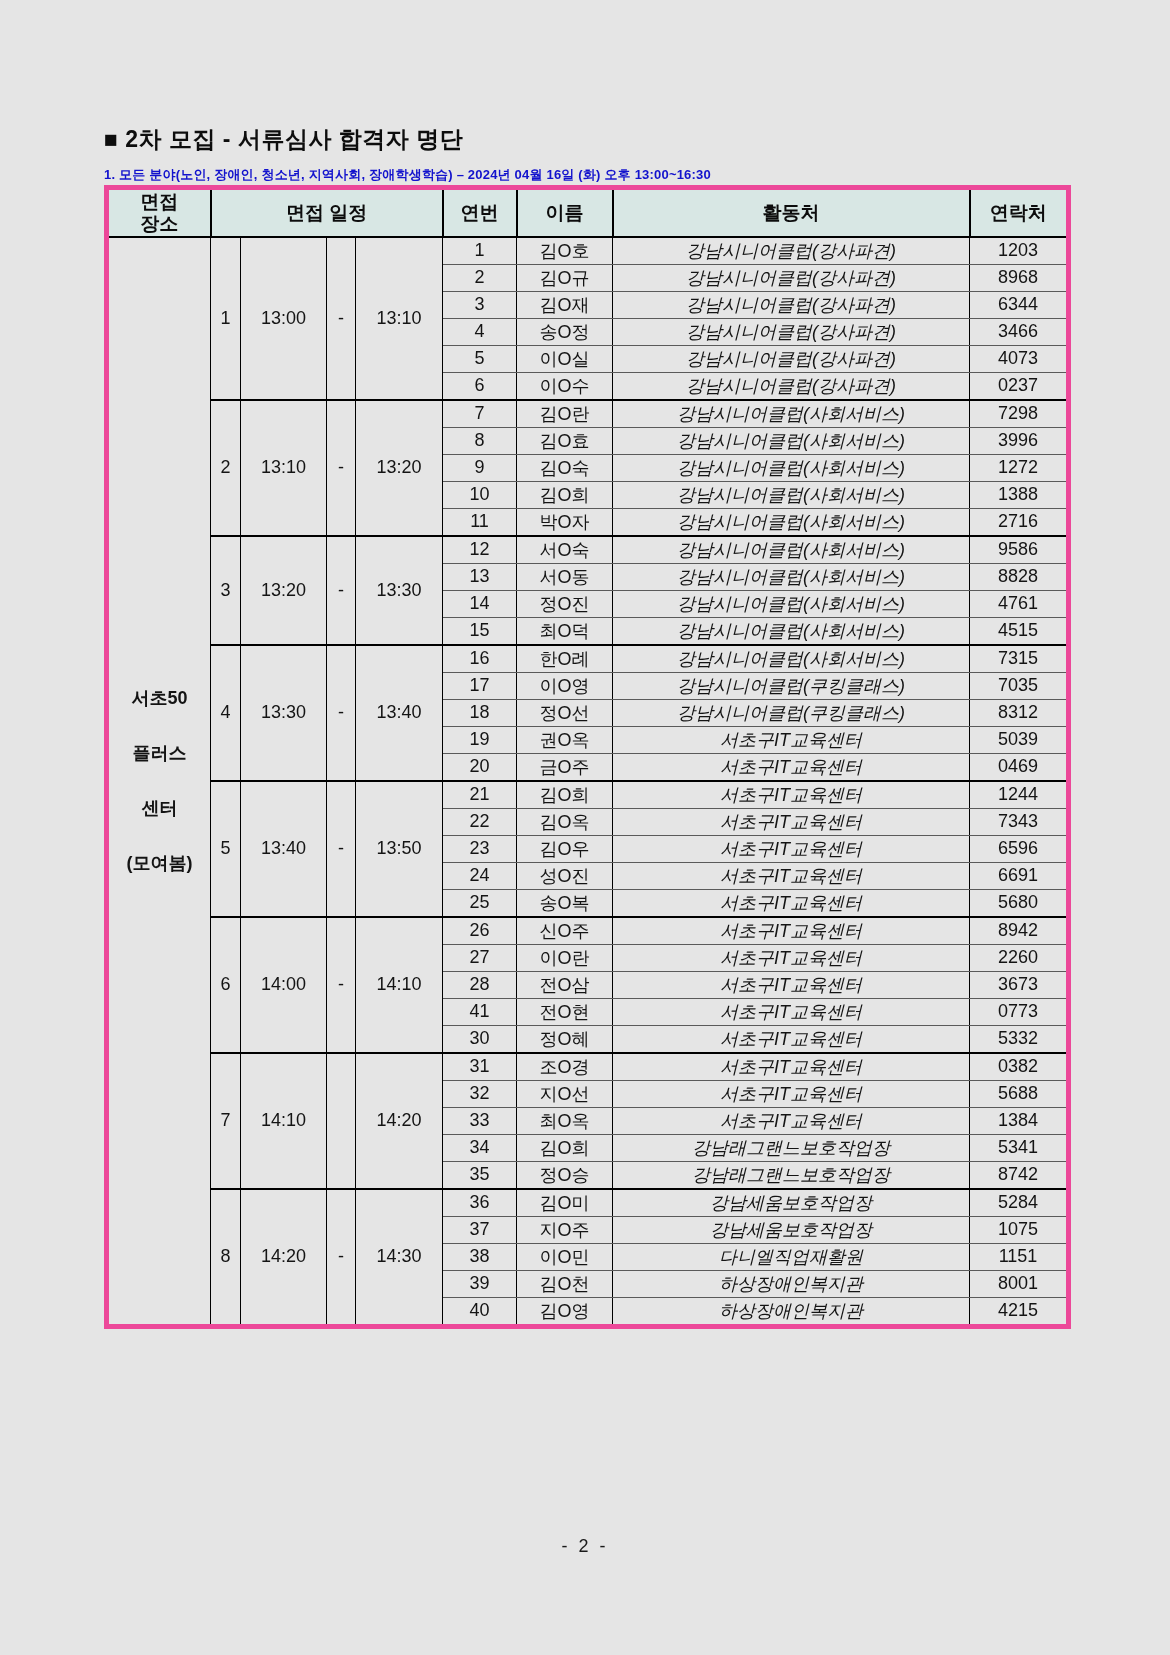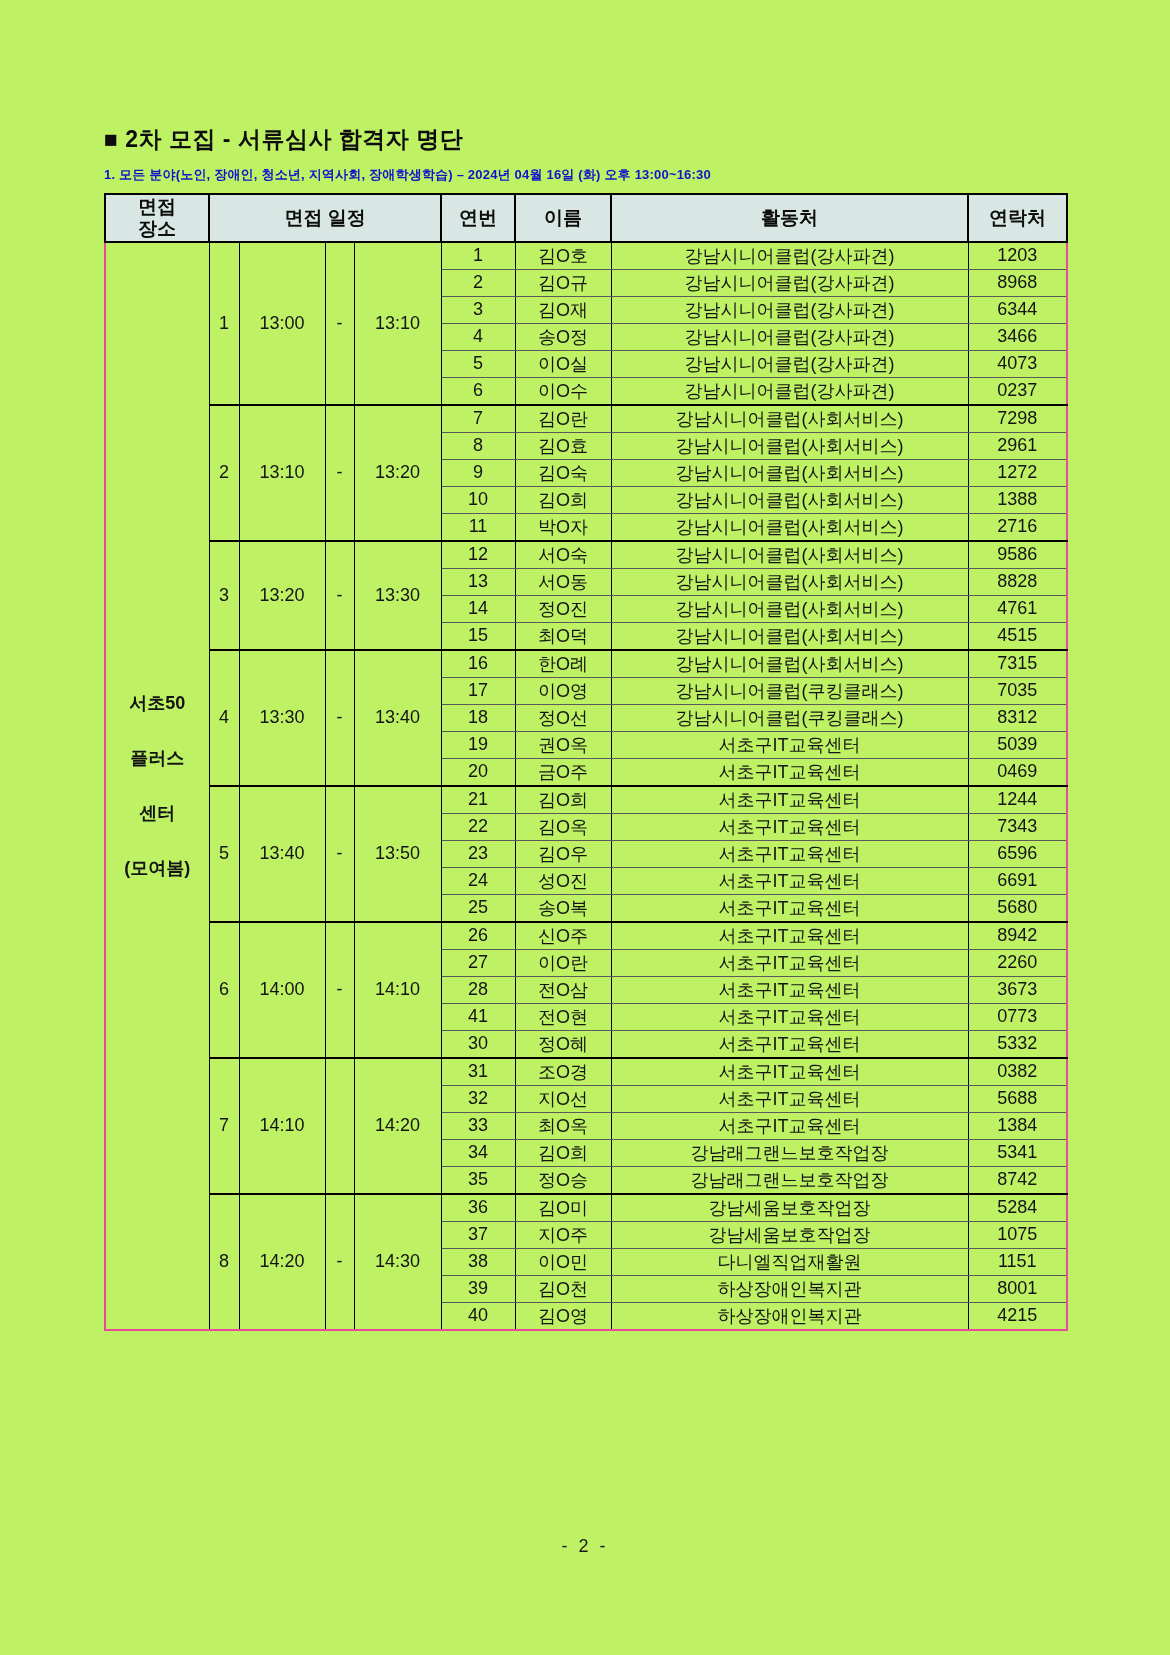--- a/index.html
+++ b/index.html
@@ -1,36 +1,36 @@
 <!DOCTYPE html>
 <html><head>
 <meta charset="utf-8">
 <style>
   html,body{margin:0;padding:0;background:#ffffff;}
-  .page{position:relative;width:1170px;height:1655px;background:#bef264;
+  .page{position:relative;width:1170px;height:1655px;background:#e5e5e5;
         font-family:"Liberation Sans", sans-serif;color:#111;overflow:hidden;}
   .content{position:absolute;left:104px;top:124px;width:962px;}
   .doc-title{font-size:23px;font-weight:bold;color:#0d0d0d;letter-spacing:0.5px;}
   .doc-notice{margin-top:9px;padding-left:36px;font-size:21px;font-weight:bold;color:#1e8b35;letter-spacing:0.5px;}
   .doc-heading{margin-top:11px;font-size:13px;font-weight:bold;color:#1212cd;letter-spacing:0.2px;}
 
-  table.schedule{margin-top:9px;border-collapse:collapse;table-layout:fixed;width:962px;
-                 border:2px solid #ec4899;}
+  table.schedule{margin-top:1px;border-collapse:collapse;table-layout:fixed;width:962px;
+                 border:5px solid #ec4899;}
   table.schedule th{background:#d8e7e4;border:2px solid #000;font-size:19px;font-weight:bold;
                     color:#0d0d0d;text-align:center;padding:1px 0;line-height:1.15;}
   table.schedule thead tr{height:46px;}
   table.schedule td{border-top:1px solid #5a5a5a;border-bottom:1px solid #5a5a5a;
                     border-left:1px solid #000;border-right:1px solid #000;
                     text-align:center;vertical-align:middle;font-size:18px;color:#141414;
                     height:26px;padding:0;overflow:hidden;white-space:nowrap;}
   table.schedule tr.group-start td{border-top:2px solid #000;}
   td.sched{font-size:19px;}
   td.place-cell{font-weight:bold;font-size:21px;border-bottom:3px solid #000;}
   .place-line{line-height:55px;text-align:center;}
-  td.org-cell{font-size:17px;}
+  td.org-cell{font-size:17px;font-style:italic;}
   td.contact-cell{font-size:18px;}
   .page-number{position:absolute;left:0;width:1170px;top:1536px;text-align:center;
                font-size:18px;color:#1a1a1a;letter-spacing:3px;}
 </style>
 </head>
 <body>
 
 <div class="page">
   <div class="content">
     <div class="doc-title">■ 2차 모집 - 서류심사 합격자 명단</div>
@@ -115,21 +115,21 @@
             <td class="sched" rowspan="5">13:20</td>
             <td class="seq-cell">7</td>
             <td class="name-cell">김O란</td>
             <td class="org-cell">강남시니어클럽(사회서비스)</td>
             <td class="contact-cell">7298</td>
           </tr>
           <tr>
             <td class="seq-cell">8</td>
             <td class="name-cell">김O효</td>
             <td class="org-cell">강남시니어클럽(사회서비스)</td>
-            <td class="contact-cell">2961</td>
+            <td class="contact-cell">3996</td>
           </tr>
           <tr>
             <td class="seq-cell">9</td>
             <td class="name-cell">김O숙</td>
             <td class="org-cell">강남시니어클럽(사회서비스)</td>
             <td class="contact-cell">1272</td>
           </tr>
           <tr>
             <td class="seq-cell">10</td>
             <td class="name-cell">김O희</td>

